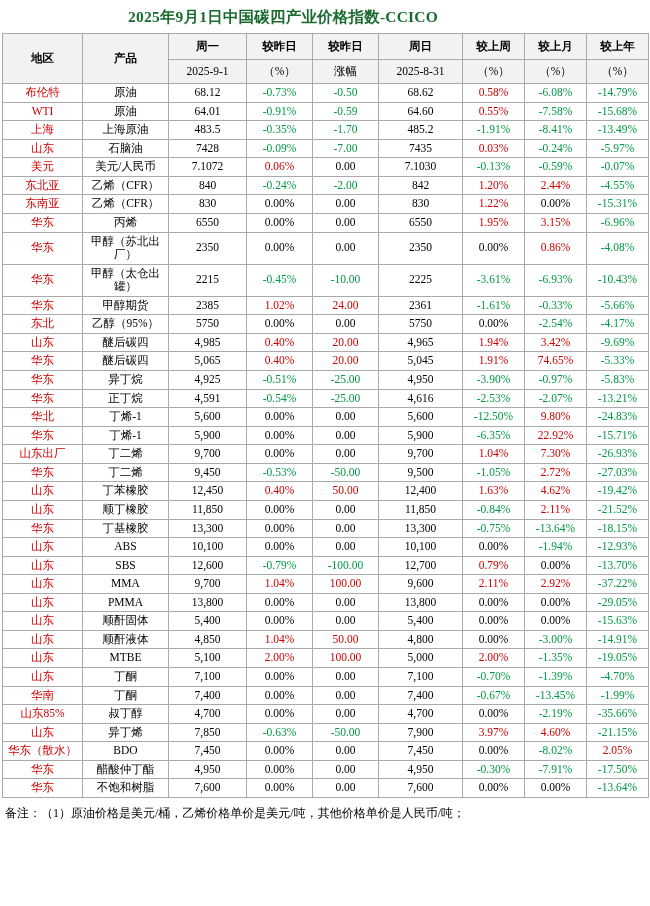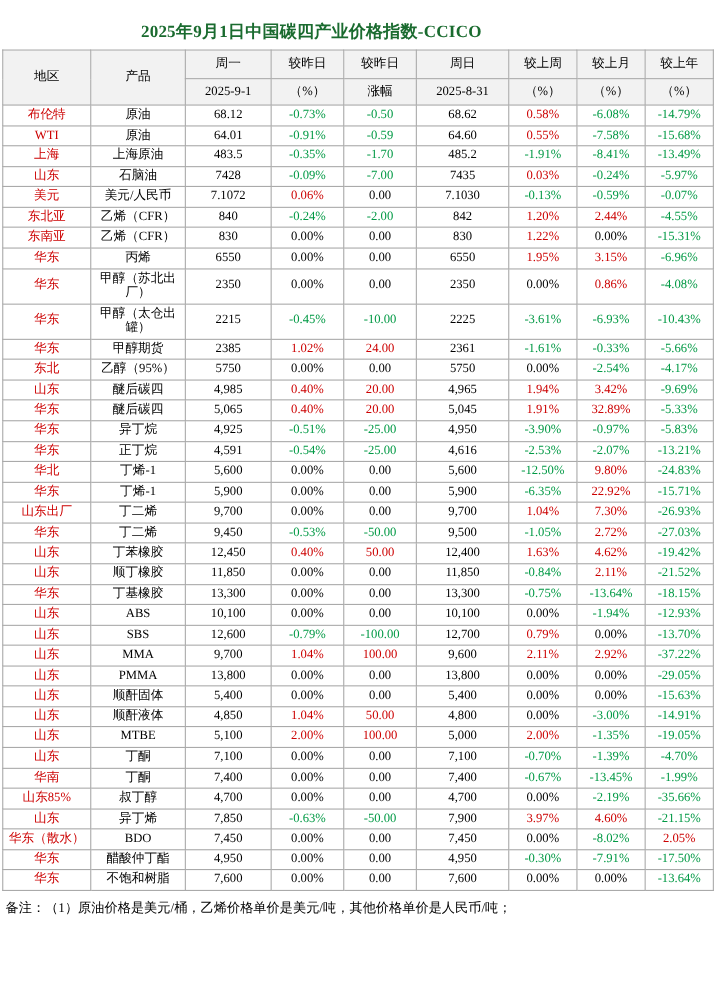--- a/index.html
+++ b/index.html
@@ -8,21 +8,21 @@
     background: #ffffff;
   }
   body {
     width: 650px;
     font-family: "Liberation Serif", "DejaVu Serif", serif;
     color: #000000;
   }
   #page {
     width: 566px;
     box-sizing: border-box;
-    padding: 16px 2px 2px 2px;
+    padding: 4px 2px 2px 2px;
   }
   .title {
     text-align: center;
     font-size: 15.5px;
     font-weight: bold;
     color: #1a6b2f;
     letter-spacing: 0.2px;
     margin: 3px 0 5px 0;
     font-family: "Liberation Serif", "DejaVu Serif", serif;
   }
@@ -42,20 +42,21 @@
     font-weight: normal;
     overflow: hidden;
   }
   thead td {
     background: #f2f2f2;
     font-size: 12px;
     height: 19px;
   }
   thead tr.hdr1 td {
     height: 21px;
+    font-weight: bold;
   }
   td.region {
     font-weight: bold;
     color: #cc0000;
     font-size: 11.5px;
   }
   td.product {
     color: #000000;
   }
   td.num {
@@ -260,21 +261,21 @@
           <td class="down">-9.69%</td>
         </tr>
         <tr>
           <td class="region">华东</td>
           <td class="product">醚后碳四</td>
           <td class="num">5,065</td>
           <td class="up">0.40%</td>
           <td class="up bold">20.00</td>
           <td class="num">5,045</td>
           <td class="up">1.91%</td>
-          <td class="up">32.89%</td>
+          <td class="up">74.65%</td>
           <td class="down">-5.33%</td>
         </tr>
         <tr>
           <td class="region">华东</td>
           <td class="product">异丁烷</td>
           <td class="num">4,925</td>
           <td class="down">-0.51%</td>
           <td class="down bold">-25.00</td>
           <td class="num">4,950</td>
           <td class="down">-3.90%</td>

